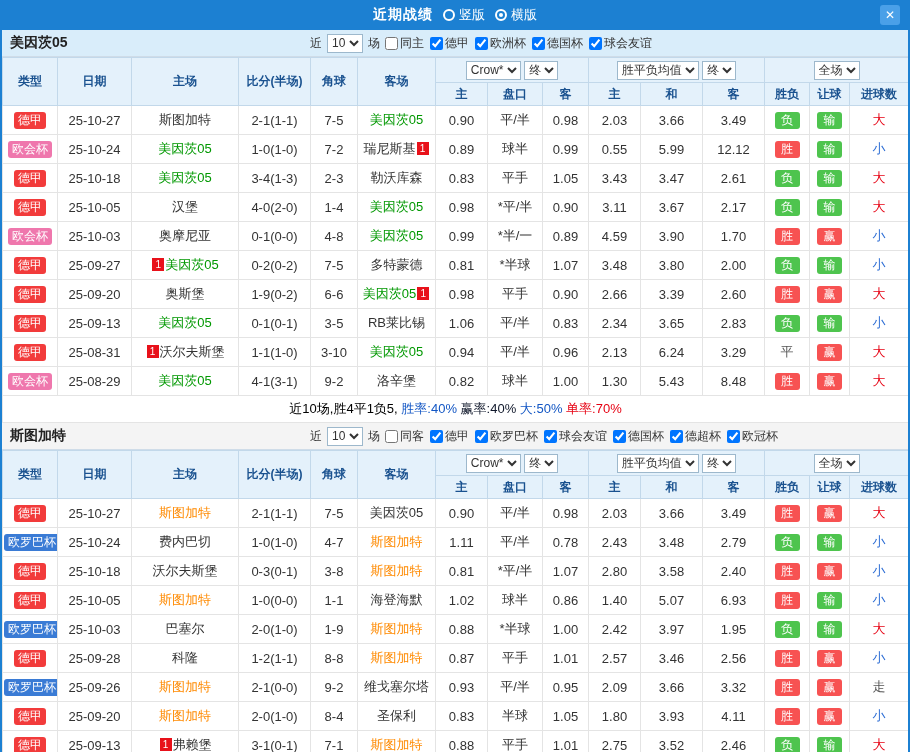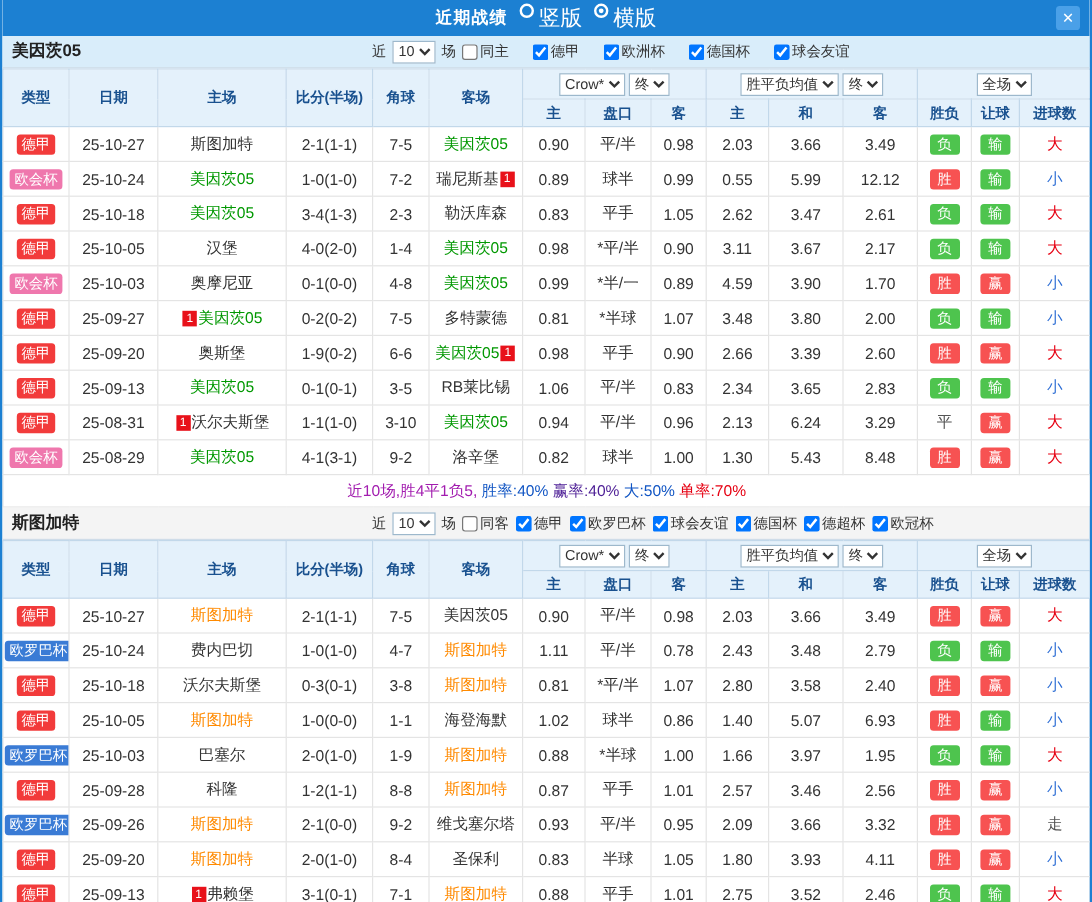--- a/index.html
+++ b/index.html
@@ -1,20 +1,20 @@
 <!DOCTYPE html>
 <html><head>
 <meta charset="utf-8">
 <style>
   html,body{margin:0;padding:0}
   body{width:910px;height:752px;overflow:hidden;background:#1c80d2;font-family:"Liberation Sans","DejaVu Sans",sans-serif}
   .dialog{width:906px;height:752px;margin:0 2px;background:#fff;overflow:hidden}
   .topbar{height:30px;background:#1c80d2;position:relative;display:flex;align-items:center;justify-content:center;color:#fff;gap:10px}
   .topbar-title{font-size:14px;font-weight:bold;letter-spacing:1px}
-  .radio-item{display:flex;align-items:flex-start;gap:4px;font-size:18px;cursor:pointer}
+  .radio-item{display:flex;align-items:center;gap:4px;font-size:13px;cursor:pointer}
   .radio{width:12px;height:12px;border:2px solid #fff;border-radius:50%;display:inline-block;position:relative;box-sizing:border-box}
   .radio.sel::after{content:"";position:absolute;left:2px;top:2px;width:4px;height:4px;background:#fff;border-radius:50%}
   .close-btn{position:absolute;right:8px;top:5px;width:20px;height:20px;line-height:20px;text-align:center;background:#4aa0e8;color:#fff;border-radius:3px;font-size:12px;cursor:pointer}
   .section-head{position:relative;display:flex;align-items:center;height:26px;padding:0 8px;border-bottom:1px solid #cfdce8;font-size:12px}
   .team-title{font-size:14px;font-weight:bold;color:#222}
   .filters{position:absolute;left:308px;display:flex;align-items:center;gap:5px;color:#333}
   .filters select,.grid select{font-size:12px;height:19px;border:1px solid #9db8cc;background:#fff;color:#333}
   .chk{display:inline-flex;align-items:center;gap:2px;cursor:pointer}
   .chk input{margin:0;width:13px;height:13px}
   table.grid{width:100%;border-collapse:collapse;table-layout:fixed}
@@ -53,21 +53,21 @@
     <div class="close-btn">✕</div>
   </div>
   <div id="sections">
   <div class="section">
     <div class="section-head" style="background: rgb(217, 237, 250);">
       <span class="team-title">美因茨05</span>
       <div class="filters">
         <span>近</span>
         <select><option>10</option></select>
         <span>场</span>
-        <span class="chk-host" style="display:inline-flex;gap:20px;align-items:center">
+        <span class="chk-host" style="display:inline-flex;gap:6px;align-items:center">
               <label class="chk">
                 <input type="checkbox" style="">
                 <span>同主</span>
               </label>
               <label class="chk">
                 <input type="checkbox" checked="" style="">
                 <span>德甲</span>
               </label>
               <label class="chk">
                 <input type="checkbox" checked="" style="">
@@ -174,21 +174,21 @@
   <tr>
     <td><span class="lg-badge" style="background: rgb(242, 59, 59);">德甲</span></td>
     <td class="c-date">25-10-18</td>
     <td class="c-team"><span class="team-name" style="color: rgb(1, 152, 1);">美因茨05</span></td>
     <td class="c-score">3-4(1-3)</td>
     <td class="c-corner">2-3</td>
     <td class="c-team"><span class="team-name">勒沃库森</span></td>
     <td class="c-odds">0.83</td>
     <td class="c-odds">平手</td>
     <td class="c-odds">1.05</td>
-    <td class="c-odds">2.62</td>
+    <td class="c-odds">3.43</td>
     <td class="c-odds">3.47</td>
     <td class="c-odds">2.61</td>
     <td><span class="chip chip-lose">负</span></td>
     <td><span class="chip chip-lose">输</span></td>
     <td><span class="g-big">大</span></td>
   </tr>
 
   <tr>
     <td><span class="lg-badge" style="background: rgb(242, 59, 59);">德甲</span></td>
     <td class="c-date">25-10-05</td>
@@ -310,21 +310,21 @@
     <td class="c-odds">1.30</td>
     <td class="c-odds">5.43</td>
     <td class="c-odds">8.48</td>
     <td><span class="chip chip-win">胜</span></td>
     <td><span class="chip chip-win">赢</span></td>
     <td><span class="g-big">大</span></td>
   </tr>
 </tbody>
       <tfoot>
         <tr class="summary-row">
-          <td colspan="15"><span style="color: #a21caf;">近10场,胜4平1负5, </span><span style="color: rgb(18, 86, 196);">胜率:40%</span><span style="color: #4c1d95;"> 赢率:40%</span><span style="color: rgb(18, 86, 196);"> 大:50%</span><span style="color: rgb(230, 0, 18);"> 单率:70%</span></td>
+          <td colspan="15"><span style="color: #000000;">近10场,胜4平1负5, </span><span style="color: rgb(18, 86, 196);">胜率:40%</span><span style="color: #0f172a;"> 赢率:40%</span><span style="color: rgb(18, 86, 196);"> 大:50%</span><span style="color: rgb(230, 0, 18);"> 单率:70%</span></td>
         </tr>
       </tfoot>
     </table>
   </div>
 
   <div class="section">
     <div class="section-head" style="background: rgb(244, 244, 244);">
       <span class="team-title">斯图加特</span>
       <div class="filters">
         <span>近</span>
@@ -488,21 +488,21 @@
   <tr>
     <td><span class="lg-badge" style="background: rgb(58, 123, 213);">欧罗巴杯</span></td>
     <td class="c-date">25-10-03</td>
     <td class="c-team"><span class="team-name">巴塞尔</span></td>
     <td class="c-score">2-0(1-0)</td>
     <td class="c-corner">1-9</td>
     <td class="c-team"><span class="team-name" style="color: rgb(255, 138, 0);">斯图加特</span></td>
     <td class="c-odds">0.88</td>
     <td class="c-odds">*半球</td>
     <td class="c-odds">1.00</td>
-    <td class="c-odds">1.66</td>
+    <td class="c-odds">2.42</td>
     <td class="c-odds">3.97</td>
     <td class="c-odds">1.95</td>
     <td><span class="chip chip-lose">负</span></td>
     <td><span class="chip chip-lose">输</span></td>
     <td><span class="g-big">大</span></td>
   </tr>
 
   <tr>
     <td><span class="lg-badge" style="background: rgb(242, 59, 59);">德甲</span></td>
     <td class="c-date">25-09-28</td>

